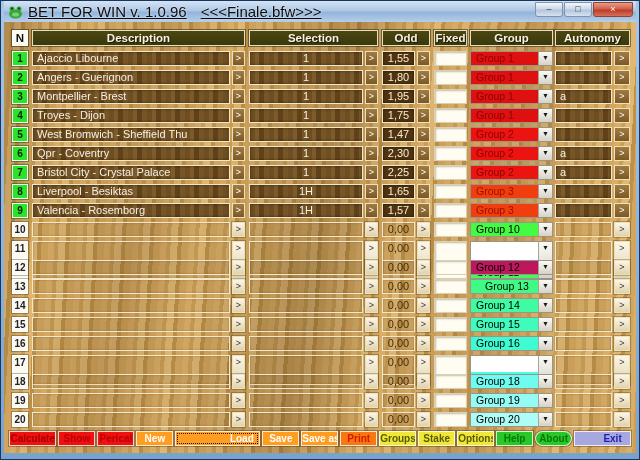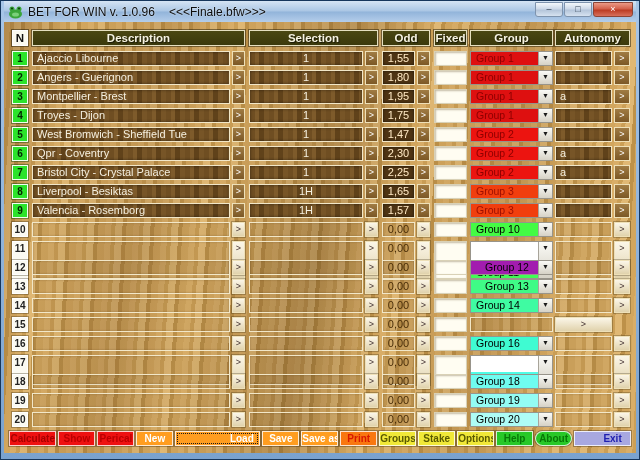--- a/index.html
+++ b/index.html
@@ -12,21 +12,21 @@
     position: relative;
   }
   
   .titlebar {
     height: 21px; display: flex; align-items: center;
     padding: 0 2px 0 4px;
     background: linear-gradient(#d5e4f4, #aac6e4 48%, #92b4da 52%, #b4cdea);
     position: relative;
   }
   .app-icon { width: 15px; height: 14px; margin-right: 5px; }
-  .title-text { font-size: 12px; color: #0c0c0c; text-shadow: 0 0 2px rgba(255,255,255,.8); white-space: nowrap; }
+  .title-text { font-size: 15px; color: #0c0c0c; text-shadow: 0 0 2px rgba(255,255,255,.8); white-space: nowrap; text-decoration: underline; }
   .title-file { margin-left: 14px; }
   .win-controls { position: absolute; right: 3px; top: 1px; display: flex; gap: 1px; }
   .win-btn {
     width: 28px; height: 15px; font-size: 9px; line-height: 13px; text-align: center;
     color: #2a3a4a; border: 1px solid #7e93ad; border-radius: 0 0 3px 3px;
     background: linear-gradient(#f4f8fc, #cdd9e8 45%, #b4c5da 55%, #d6e2f0);
   }
   .win-btn.close {
     width: 40px; color: #fff;
     background: linear-gradient(#eb9a86, #d3604a 45%, #bc3c24 55%, #d8705c);
@@ -201,21 +201,21 @@
           <div class="cell fixed"></div>
           <div class="group-box">
             <div class="g-fill" style="background: rgb(222, 16, 16); color: rgb(141, 0, 0);">Group 1</div>
             <div class="g-arrow">▼</div>
           </div>
           <div class="cell field f"></div>
           <div class="mini-btn f">&gt;</div>
         </div>
         <div class="row">
           <div class="cell num num-f">5</div>
-          <div class="cell field f">West Bromwich - Sheffield Tue</div>
+          <div class="cell field f">West Bromwich - Sheffield Thu</div>
           <div class="mini-btn f">&gt;</div>
           <div class="cell field ctr f">1</div>
           <div class="mini-btn f">&gt;</div>
           <div class="odd odd-f">1,47</div>
           <div class="mini-btn f">&gt;</div>
           <div class="cell fixed"></div>
           <div class="group-box">
             <div class="g-fill" style="background: rgb(236, 20, 16); color: rgb(141, 0, 0);">Group 2</div>
             <div class="g-arrow">▼</div>
           </div>
@@ -321,21 +321,21 @@
         <div class="row">
           <div class="cell num num-e">12</div>
           <div class="cell field e"></div>
           <div class="mini-btn e">&gt;</div>
           <div class="cell field ctr e"></div>
           <div class="mini-btn e">&gt;</div>
           <div class="odd odd-e">0,00</div>
           <div class="mini-btn e">&gt;</div>
           <div class="cell fixed"></div>
           <div class="group-box">
-            <div class="g-fill" style="background: #a21caf; color: rgb(0, 0, 0); text-align: center;">Group 12</div>
+            <div class="g-fill" style="background: #be185d; color: rgb(0, 0, 0);">Group 12</div>
             <div class="g-arrow">▼</div>
           </div>
           <div class="cell field e"></div>
           <div class="mini-btn e">&gt;</div>
         </div>
         <div class="row">
           <div class="cell num num-e">13</div>
           <div class="cell field e"></div>
           <div class="mini-btn e">&gt;</div>
           <div class="cell field ctr e"></div>
@@ -368,20 +368,24 @@
         </div>
         <div class="row">
           <div class="cell num num-e">15</div>
           <div class="cell field e"></div>
           <div class="mini-btn e">&gt;</div>
           <div class="cell field ctr e"></div>
           <div class="mini-btn e">&gt;</div>
           <div class="odd odd-e">0,00</div>
           <div class="mini-btn e">&gt;</div>
           <div class="cell fixed"></div>
+          <div class="group-box">
+            <div class="g-fill" style="background: rgb(63, 251, 188); color: rgb(0, 0, 0);">Group 15</div>
+            <div class="g-arrow">▼</div>
+          </div>
           <div class="cell field e"></div>
           <div class="mini-btn e">&gt;</div>
         </div>
         <div class="row">
           <div class="cell num num-e">16</div>
           <div class="cell field e"></div>
           <div class="mini-btn e">&gt;</div>
           <div class="cell field ctr e"></div>
           <div class="mini-btn e">&gt;</div>
           <div class="odd odd-e">0,00</div>

